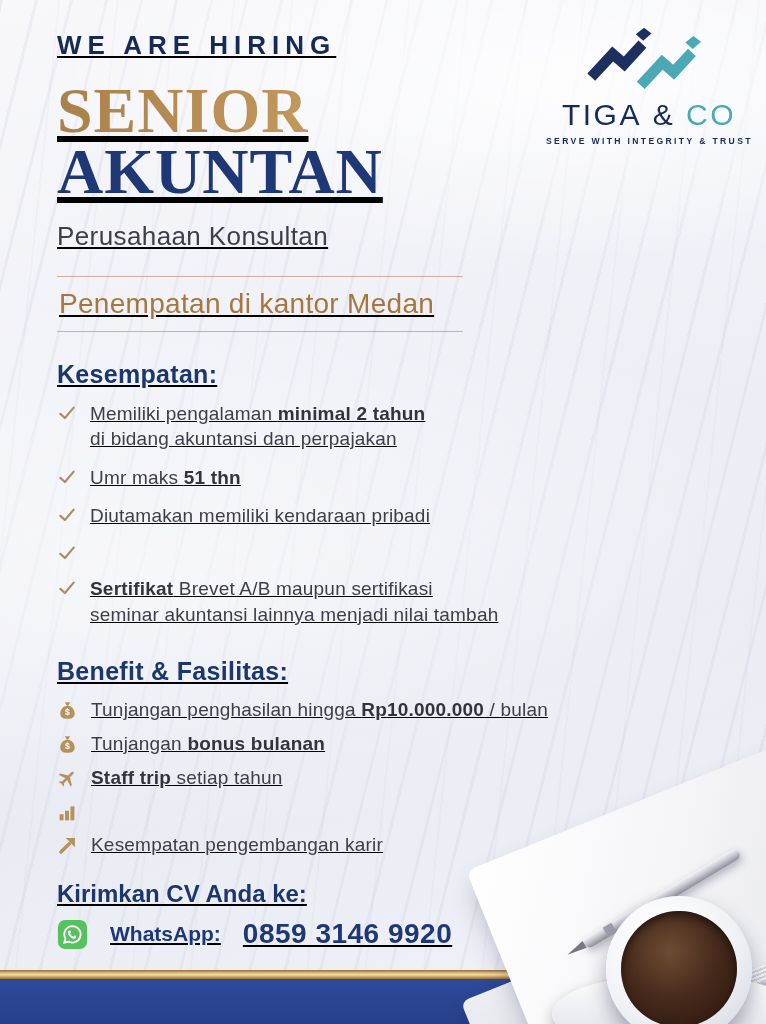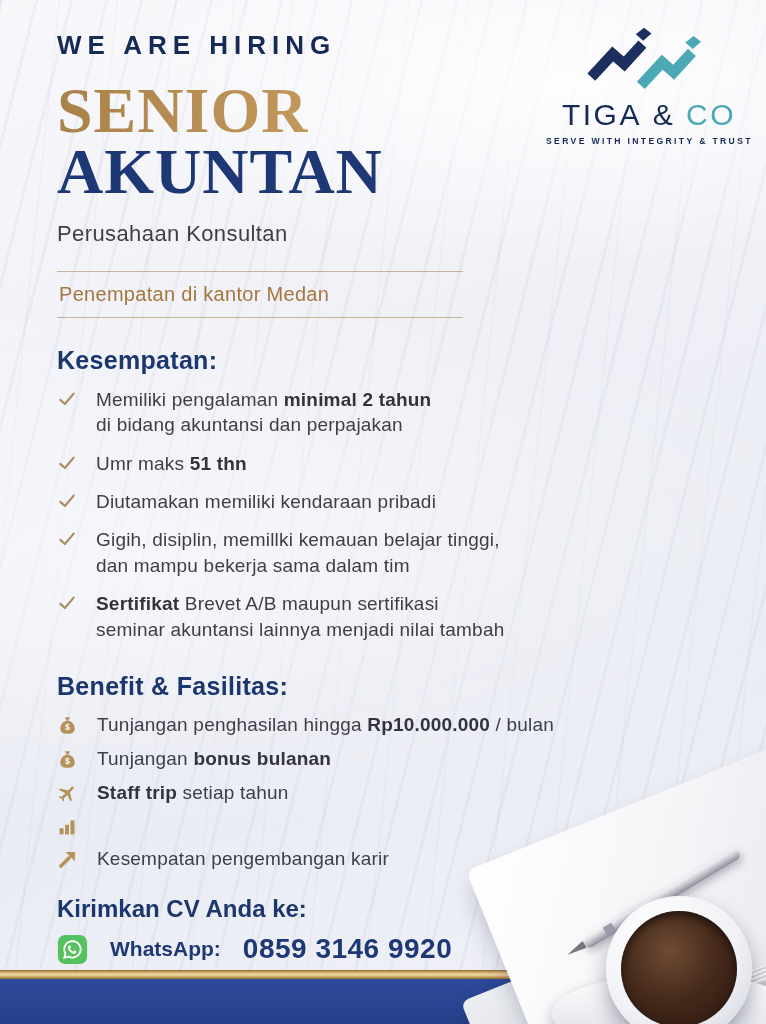--- a/index.html
+++ b/index.html
@@ -11,48 +11,48 @@
   body{font-family:"Liberation Sans",sans-serif;}
   .poster{
     position:relative;width:766px;height:1024px;overflow:hidden;margin:0 auto;
     background:
       radial-gradient(900px 300px at 75% 8%, rgba(255,255,255,.85), rgba(255,255,255,0) 60%),
       radial-gradient(1100px 420px at 20% 55%, rgba(255,255,255,.55), rgba(255,255,255,0) 65%),
       repeating-linear-gradient(104deg, rgba(176,180,202,.14) 0 3px, rgba(255,255,255,0) 3px 34px),
       repeating-linear-gradient(96deg, rgba(190,193,212,.10) 0 2px, rgba(255,255,255,0) 2px 58px),
       linear-gradient(165deg,#f8f8fb 0%,#f0f1f7 35%,#e9ebf3 65%,#f1f2f8 100%);
   }
-  .content{position:relative;z-index:5;padding:30px 30px 10px 57px;}
+  .content{position:relative;z-index:5;padding:30px 30px 10px 57px;text-decoration:underline;}
 
   
   .hiring-label{font-size:26px;font-weight:800;letter-spacing:6px;color:var(--navy-dark);}
   .title{margin-top:20px;font-family:"Liberation Serif","DejaVu Serif",serif;font-weight:700;
          font-size:64px;line-height:.95;letter-spacing:1px;}
   .title .line1{color:var(--gold);background:linear-gradient(100deg,#a8814a,#cfa264 55%,#a8814a);
                 -webkit-background-clip:text;background-clip:text;-webkit-text-fill-color:transparent;}
   .title .line2{color:var(--navy);}
-  .subtitle{margin-top:18px;font-size:22px;color:var(--text-dark);letter-spacing:.4px;}
+  .subtitle{margin-top:18px;font-size:26px;color:var(--text-dark);letter-spacing:.4px;}
 
   
   .logo{position:absolute;top:26px;right:14px;width:206px;text-align:center;z-index:6;}
   .logo-name{margin-top:2px;font-size:30px;letter-spacing:2.5px;color:var(--navy-dark);font-weight:500;}
   .logo-name .co{color:var(--teal);}
   .logo-tagline{margin-top:4px;font-size:8.6px;letter-spacing:2.35px;color:var(--navy-dark);font-weight:600;white-space:nowrap;}
 
   
   .placement{margin-top:24px;width:406px;border-top:1px solid rgba(166,128,79,.55);
              border-bottom:1px solid rgba(166,128,79,.55);padding:11px 2px;}
-  .placement-text{font-size:20px;color:var(--gold-deep);letter-spacing:.3px;}
+  .placement-text{font-size:28px;color:var(--gold-deep);letter-spacing:.3px;}
 
   
   .section-heading{font-size:25px;font-weight:800;color:#1b376d;letter-spacing:.3px;}
   .qual-heading{margin-top:28px;}
   .benefit-heading{margin-top:30px;}
   ul.rows{list-style:none;margin-top:12px;}
-  .list-row{display:flex;align-items:flex-start;gap:19px;margin:0 0 13px 0;}
+  .list-row{display:flex;align-items:flex-start;gap:13px;margin:0 0 13px 0;}
   .row-icon{flex:0 0 auto;display:inline-flex;margin-top:2px;}
   .row-text{font-size:19px;line-height:1.34;color:var(--text-dark);letter-spacing:.2px;}
   .row-text .b{font-weight:700;color:#33333b;}
   .benefit-rows .list-row{margin-bottom:10px;}
   .benefit-rows .row-text{line-height:1.25;}
 
   
   .contact{margin-top:24px;}
   .contact-heading{font-size:24px;font-weight:800;color:#1b376d;}
   .contact-row{display:flex;align-items:center;gap:22px;margin-top:10px;}
@@ -145,21 +145,20 @@
             </svg>
           </span>
           <span class="row-text"><span>Diutamakan memiliki kendaraan pribadi</span></span>
         </li>
         <li class="list-row">
           <span class="row-icon">
             <svg width="20" height="20" viewBox="0 0 24 24">
               <path d="M4 13 L9.5 18 L20 5.5" fill="none" stroke="#a98e62" stroke-width="2.6" stroke-linecap="round" stroke-linejoin="round"></path>
             </svg>
           </span>
-          <span class="row-text"><span>Gigih, disiplin, memillki kemauan belajar tinggi,</span><br><span>dan mampu bekerja sama dalam tim</span></span>
         </li>
         <li class="list-row">
           <span class="row-icon">
             <svg width="20" height="20" viewBox="0 0 24 24">
               <path d="M4 13 L9.5 18 L20 5.5" fill="none" stroke="#a98e62" stroke-width="2.6" stroke-linecap="round" stroke-linejoin="round"></path>
             </svg>
           </span>
           <span class="row-text"><span class="b">Sertifikat</span><span> Brevet A/B maupun sertifikasi</span><br><span>seminar akuntansi lainnya menjadi nilai tambah</span></span>
         </li>
       </ul>

